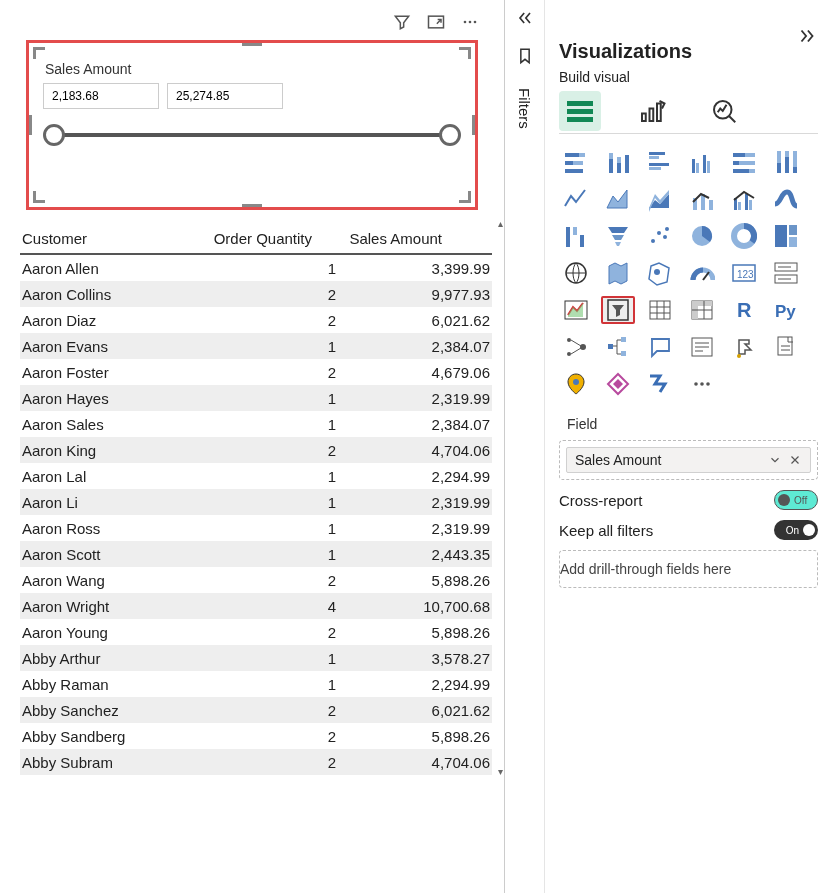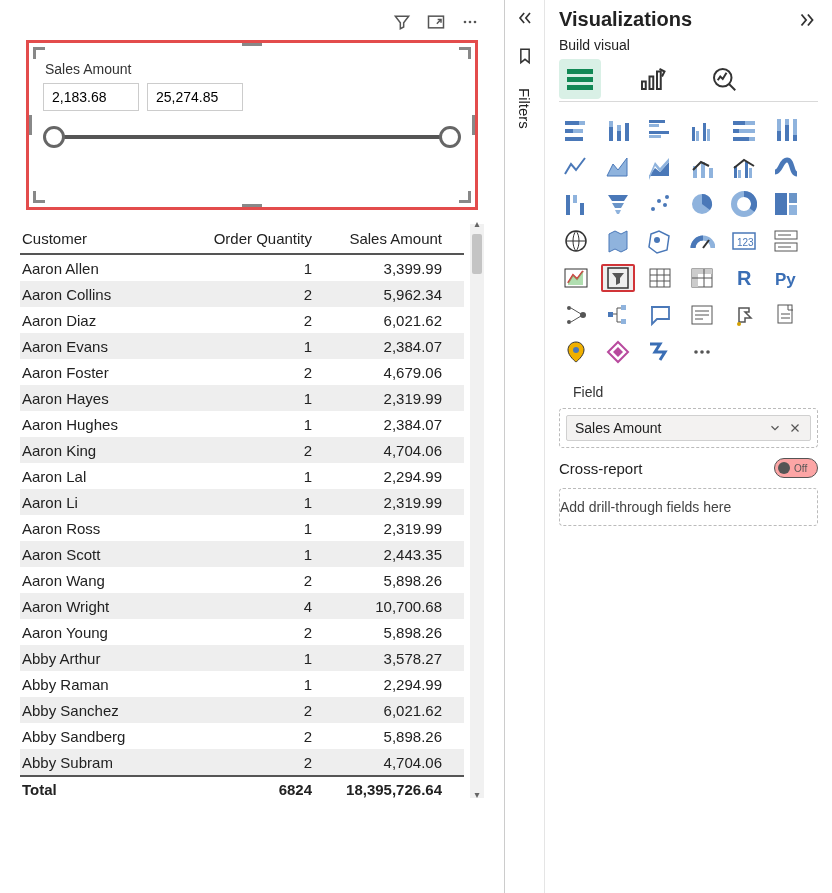--- a/index.html
+++ b/index.html
@@ -39,63 +39,63 @@
     flex: 1;
     padding: 8px 14px 0 14px;
     overflow-y: auto;
   }
   .viz-header {
     display: flex;
     align-items: center;
     justify-content: space-between;
     margin-bottom: 6px;
   }
-  .viz-title { font-size: 20px; font-weight: 600; }
+  .viz-title { font-size: 20px; font-weight: 600; margin-top: 32px; }
   .build-label { font-size: 14px; margin-bottom: 6px; }
   .build-tabs { display: flex; gap: 30px; margin-bottom: 6px; border-bottom: 1px solid #d9d9d9; padding-bottom: 2px; }
   .build-tab { width: 42px; height: 40px; display:flex; align-items:center; justify-content:center; border-radius:4px; }
   .build-tab.active { background:#d9f0e6; }
   .viz-grid {
     display: grid;
     grid-template-columns: repeat(6, 34px);
     gap: 9px 8px;
     margin: 14px 0 18px 0;
   }
   .viz-item {
     width: 34px; height: 28px;
     display:flex; align-items:center; justify-content:center;
     border-radius: 2px;
     cursor: pointer;
   }
   .viz-item.sel {
     border: 2px solid #d13438;
     background: #eee;
   }
-  .field-section-title { font-size: 14px; margin: 8px 14px; color:#333; }
+  .field-section-title { font-size: 14px; margin: 8px 8px; color:#333; }
   .field-well {
     border: 1px dashed #bbb;
     border-radius: 4px;
     padding: 6px;
   }
   .field-chip {
     background: #f3f2f1;
     border: 1px solid #d0d0d0;
     border-radius: 2px;
     padding: 4px 8px;
     font-size: 14px;
     display:flex; justify-content:space-between; align-items:center;
   }
   .drill-row { display:flex; justify-content:space-between; align-items:center; margin: 10px 0; font-size:15px; }
   .toggle {
     width: 44px; height: 20px; border-radius: 10px;
     display:flex; align-items:center; padding: 0 3px;
     font-size: 10px; color:#fff; gap:4px;
     cursor:pointer;
   }
-  .toggle.off { background:#fca5a5; border:1px solid #555; color:#555; justify-content:flex-start; }
+  .toggle.off { background:#5eead4; border:1px solid #555; color:#555; justify-content:flex-start; }
   .toggle.on  { background:#333; justify-content:flex-end; }
   .toggle .knob { width:12px; height:12px; border-radius:50%; background:#555; }
   .toggle.on .knob { background:#fff; }
   .drill-drop {
     border: 1px dashed #bbb; border-radius:4px;
     padding: 10px 0; font-size:14px; color:#444; margin-top:4px;
   }
   .toolbar-row { display:flex; justify-content:flex-end; gap:14px; padding: 2px 4px 8px; color:#555; }
   .slicer-frame {
     position: relative;
@@ -111,41 +111,42 @@
   .corner.bl { bottom:4px; left:4px; border-right:none; border-top:none;}
   .corner.br { bottom:4px; right:4px; border-left:none; border-top:none;}
   .edge { position:absolute; background:#888; }
   .edge.t { top:0; left:50%; transform:translateX(-50%); width:20px; height:3px;}
   .edge.b { bottom:0; left:50%; transform:translateX(-50%); width:20px; height:3px;}
   .edge.l { left:0; top:50%; transform:translateY(-50%); width:3px; height:20px;}
   .edge.r { right:0; top:50%; transform:translateY(-50%); width:3px; height:20px;}
   .slicer-title { font-size:14px; margin: 8px 0 6px 2px; color:#333; }
   .slicer-inputs { display:flex; gap:8px; }
   .slicer-inputs input {
-    width: 96px; padding:5px 8px; font-size:14px; border:1px solid #ccc; text-align:left;
+    width: 116px; padding:5px 8px; font-size:12px; border:1px solid #ccc; text-align:left;
   }
   .slider-track { margin: 24px 10px 0; height:4px; background:#555; position:relative; }
   .slider-handle { position:absolute; top:-9px; width:22px; height:22px; border-radius:50%; background:#fff; border:3px solid #666; }
   .slider-handle.l{ left:-10px; } .slider-handle.r{ right:-10px; }
 
   .table-wrap { margin-top: 14px; display:flex; }
   .table { flex:1; font-size:15px; }
   .table-header {
     display:grid;
     grid-template-columns: 160px 130px 130px;
     font-size: 15px; padding: 6px 2px; border-bottom: 2px solid #555;
   }
   .table-header .th2, .table-header .th3 { text-align:right; }
   .table-body { max-height: 532px; overflow:hidden; }
   .trow {
     display:grid;
     grid-template-columns: 160px 130px 130px;
     padding: 2px 2px;
     height: 26px;
     align-items:center;
+    gap:24px;
   }
   .trow:nth-child(even){ background:#eeeeee; }
   .trow .c2,.trow .c3{ text-align:right; }
   .table-footer {
     display:grid;
     grid-template-columns: 160px 130px 130px;
     padding: 4px 2px 0;
     border-top: 2px solid #555;
     font-weight: 700;
   }
@@ -214,21 +215,21 @@
         </div>
         <div class="table-body" id="tbody">
             <div class="trow">
               <div class="c1">Aaron Allen</div>
   <div class="c2">1</div>
   <div class="c3">3,399.99</div>
             </div>
             <div class="trow">
               <div class="c1">Aaron Collins</div>
   <div class="c2">2</div>
-  <div class="c3">5,962.34</div>
+  <div class="c3">9,977.93</div>
             </div>
             <div class="trow">
               <div class="c1">Aaron Diaz</div>
   <div class="c2">2</div>
   <div class="c3">6,021.62</div>
             </div>
             <div class="trow">
               <div class="c1">Aaron Evans</div>
   <div class="c2">1</div>
   <div class="c3">2,384.07</div>
@@ -237,21 +238,21 @@
               <div class="c1">Aaron Foster</div>
   <div class="c2">2</div>
   <div class="c3">4,679.06</div>
             </div>
             <div class="trow">
               <div class="c1">Aaron Hayes</div>
   <div class="c2">1</div>
   <div class="c3">2,319.99</div>
             </div>
             <div class="trow">
-              <div class="c1">Aaron Hughes</div>
+              <div class="c1">Aaron Sales</div>
   <div class="c2">1</div>
   <div class="c3">2,384.07</div>
             </div>
             <div class="trow">
               <div class="c1">Aaron King</div>
   <div class="c2">2</div>
   <div class="c3">4,704.06</div>
             </div>
             <div class="trow">
               <div class="c1">Aaron Lal</div>
@@ -307,25 +308,20 @@
               <div class="c1">Abby Sandberg</div>
   <div class="c2">2</div>
   <div class="c3">5,898.26</div>
             </div>
             <div class="trow">
               <div class="c1">Abby Subram</div>
   <div class="c2">2</div>
   <div class="c3">4,704.06</div>
             </div>
           </div>
-        <div class="table-footer">
-          <div class="c1">Total</div>
-          <div class="c2">6824</div>
-          <div class="c3">18,395,726.64</div>
-        </div>
       </div>
       <div class="scrollbar">
         <div class="scroll-arrow top">▴</div>
         <div class="scroll-thumb"></div>
         <div class="scroll-arrow bot">▾</div>
       </div>
     </div>
   </div>
 
   <div class="side-tabs">
@@ -680,15 +676,22 @@
       </div>
     </div>
 
     <div class="drill-row">
       <span>Cross-report</span>
       <div class="toggle off">
         <div class="knob"></div>
           <span>Off</span>
       </div>
     </div>
+    <div class="drill-row">
+      <span>Keep all filters</span>
+      <div class="toggle on">
+        <span>On</span>
+          <div class="knob"></div>
+      </div>
+    </div>
     <div class="drill-drop">Add drill-through fields here</div>
   </div>
 </div>
 
 </body></html>

